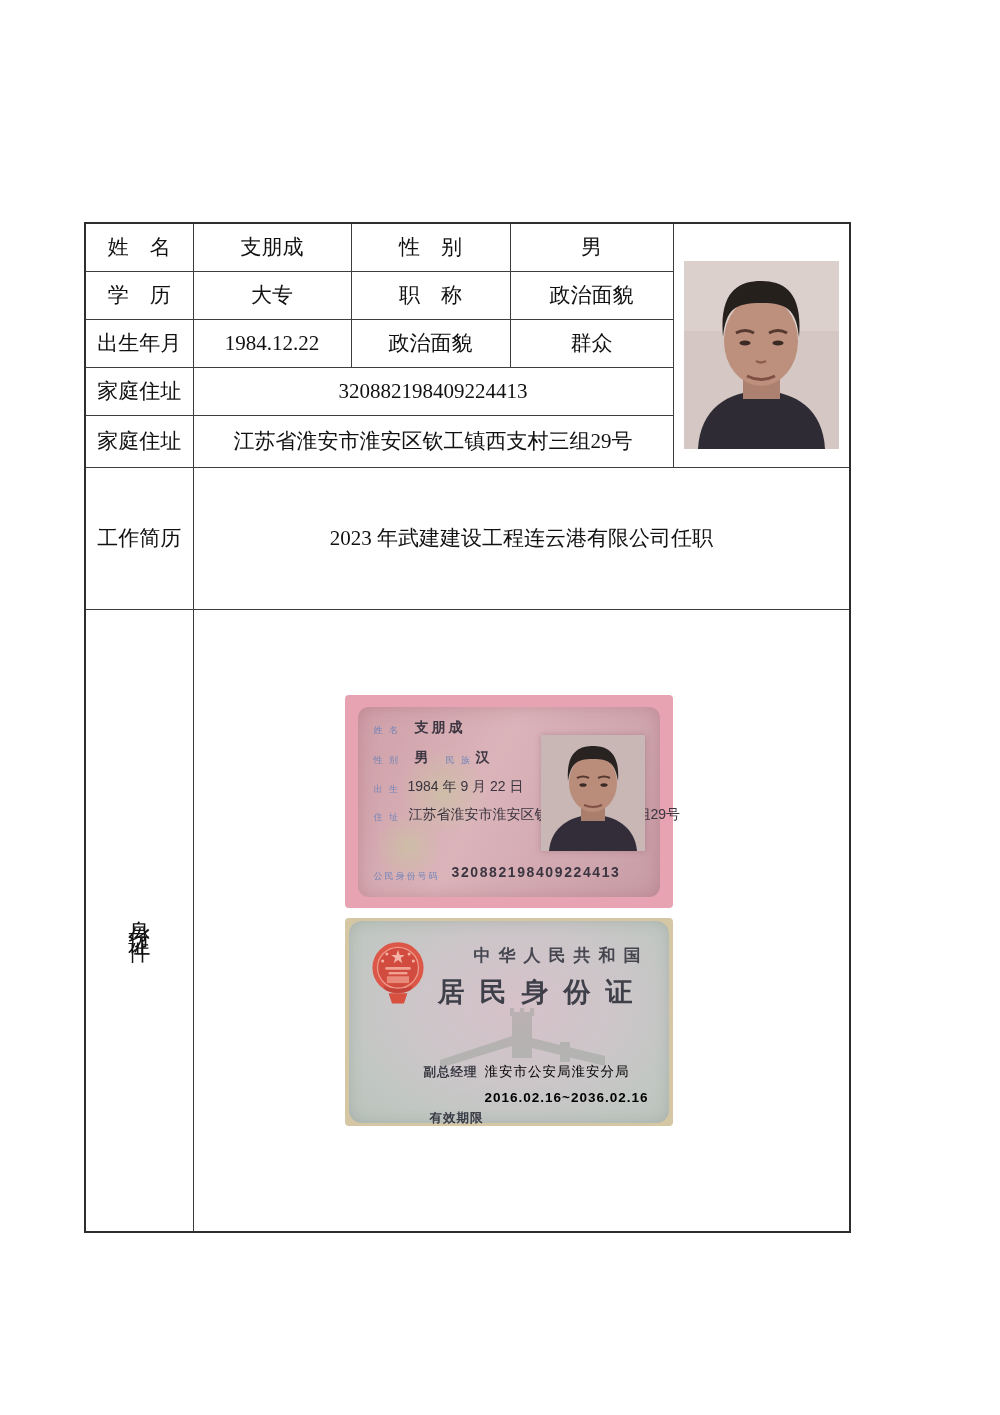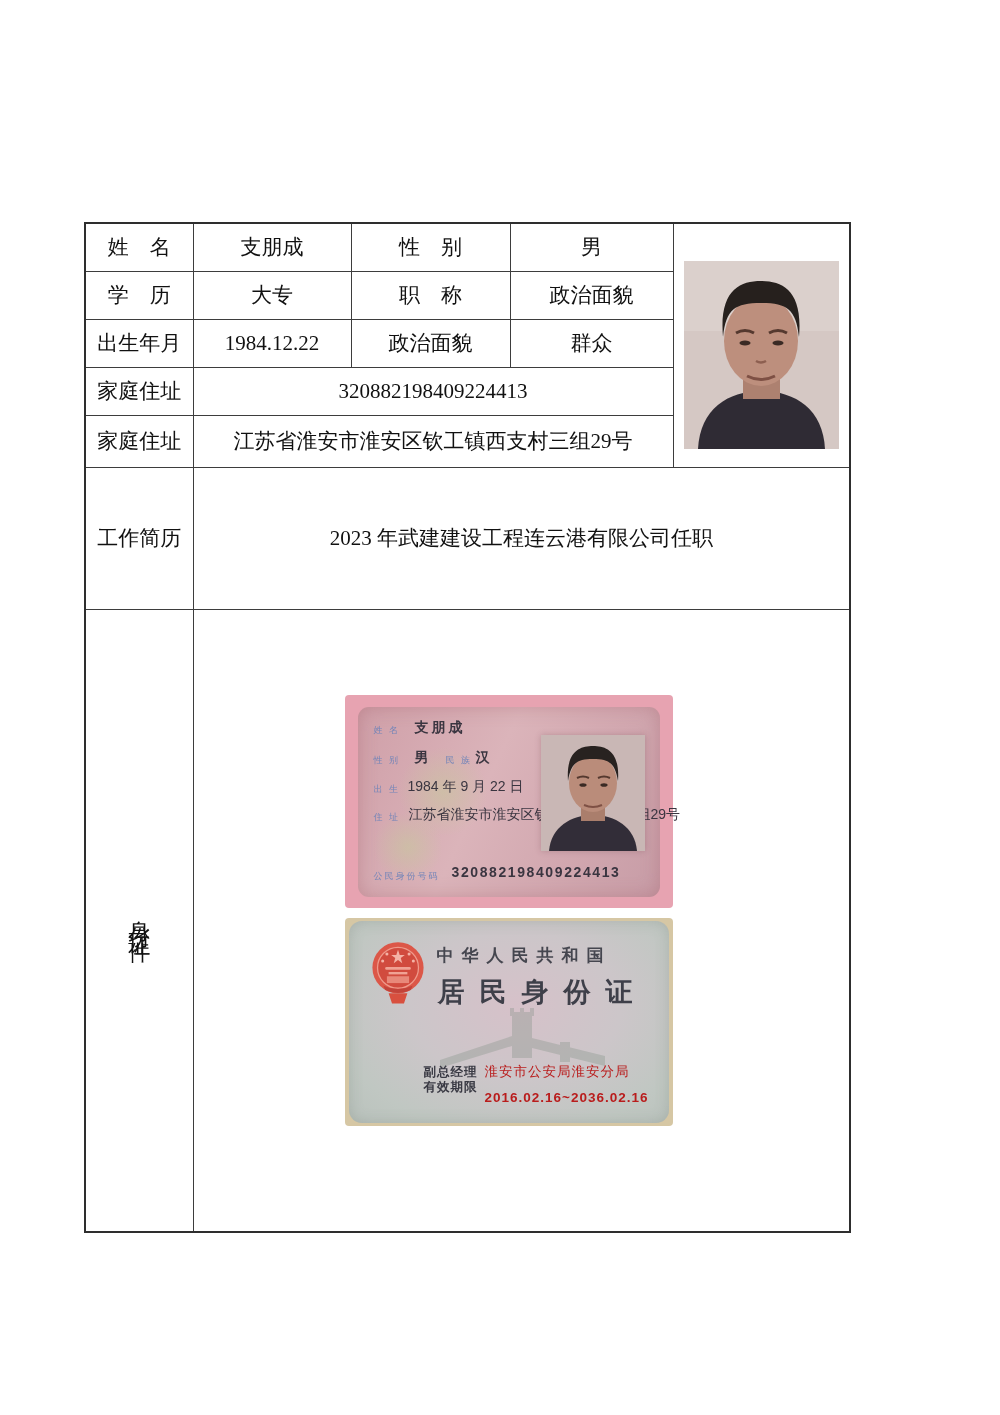--- a/index.html
+++ b/index.html
@@ -76,39 +76,39 @@
   .cf-eth-l   { left:101px; top:59px; }
   .cf-eth-v   { left:131px; top:54px; font-weight:bold; }
   .cf-birth-l { left:29px; top:88px;text-align:right; }
   .cf-birth-v { left:63px; top:83px; font-size:13px; }
   .cf-addr-l  { left:29px; top:116px; }
   .cf-addr-v  { left:64px; top:110px; font-size:13px; line-height:18px; white-space:normal; width:140px; }
   .cf-num-l   { left:29px; top:175px; font-size:9.5px; font-weight:normal; }
   .cf-num-v   { left:107px; top:169px; font-size:14.5px; font-weight:bold; letter-spacing:1.6px; color:#222a36; }
   .cf-photo   { position:absolute; left:196px; top:40px; width:104px; height:116px; background:#c9b7b5; box-shadow:0 0 6px rgba(90,50,60,.25); }
   .cb-country {
-    position:absolute; left:92px; top:26px; width:212px; text-align:left;
+    position:absolute; left:92px; top:26px; width:212px; text-align:right;
     font-family:"Liberation Sans","DejaVu Sans",sans-serif; font-weight:bold;
     font-size:17px; letter-spacing:8px; color:#45464f; white-space:nowrap;
   }
   .cb-title {
     position:absolute; left:92px; top:56px; width:212px; text-align:center;
     font-family:"Liberation Sans","DejaVu Sans",sans-serif; font-weight:bold;
     font-size:27px; letter-spacing:15px; color:#3e3f49; white-space:nowrap;
   }
   .cb-issuer-l,.cb-valid-l {
     position:absolute; left:79px; font-family:"Liberation Sans","DejaVu Sans",sans-serif;
     font-weight:bold; font-size:12.5px; color:#3a3a44; letter-spacing:1px; white-space:nowrap;
   }
   .cb-issuer-v,.cb-valid-v {
     position:absolute; left:140px; font-family:"Liberation Sans","DejaVu Sans",sans-serif;
-    font-size:13.5px; color:#b91c1c; letter-spacing:1px; white-space:nowrap;
+    font-size:13.5px; color:#000000; letter-spacing:1px; white-space:nowrap;
   }
   .cb-issuer-l { top:146px; } .cb-issuer-v { top:145px; }
-  .cb-valid-l  { top:161px; } .cb-valid-v  { top:172px; font-weight:bold; }
+  .cb-valid-l  { top:192px;margin-left:6px; } .cb-valid-v  { top:172px; font-weight:bold; }
   .cb-emblem   { position:absolute; left:24px; top:20px; }
   .cb-wall     { position:absolute; left:95px; top:88px; }
 </style>
 </head>
 <body>
 
 <div class="page">
 
 
   <table class="reg">

